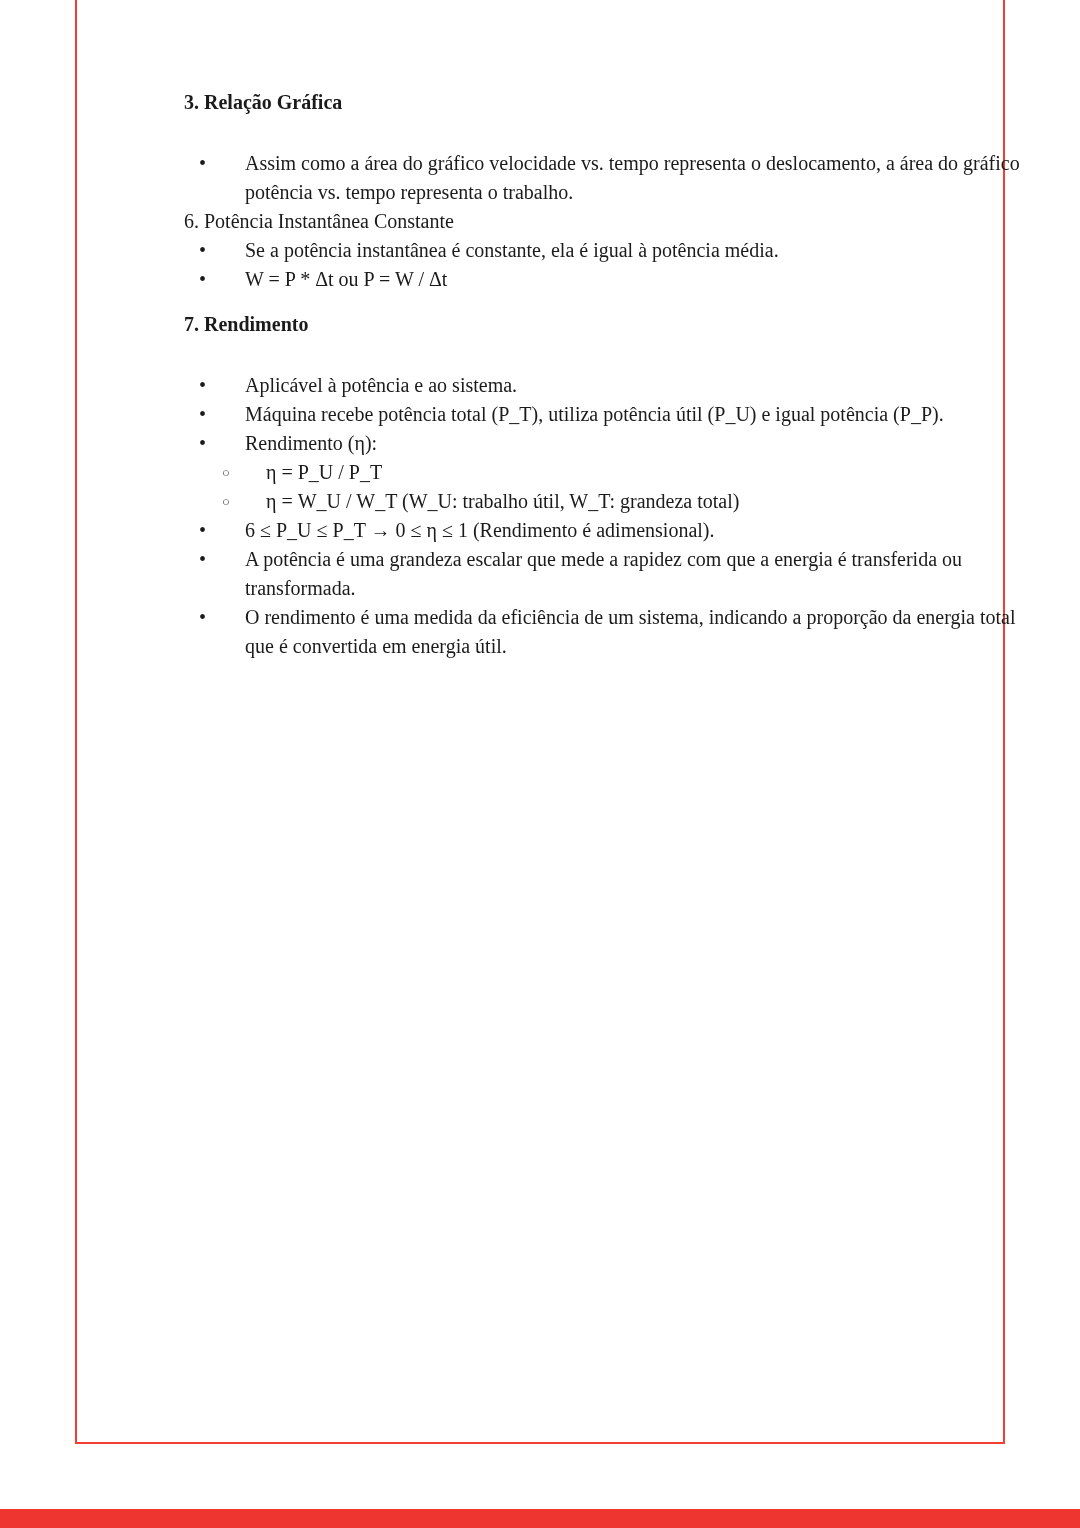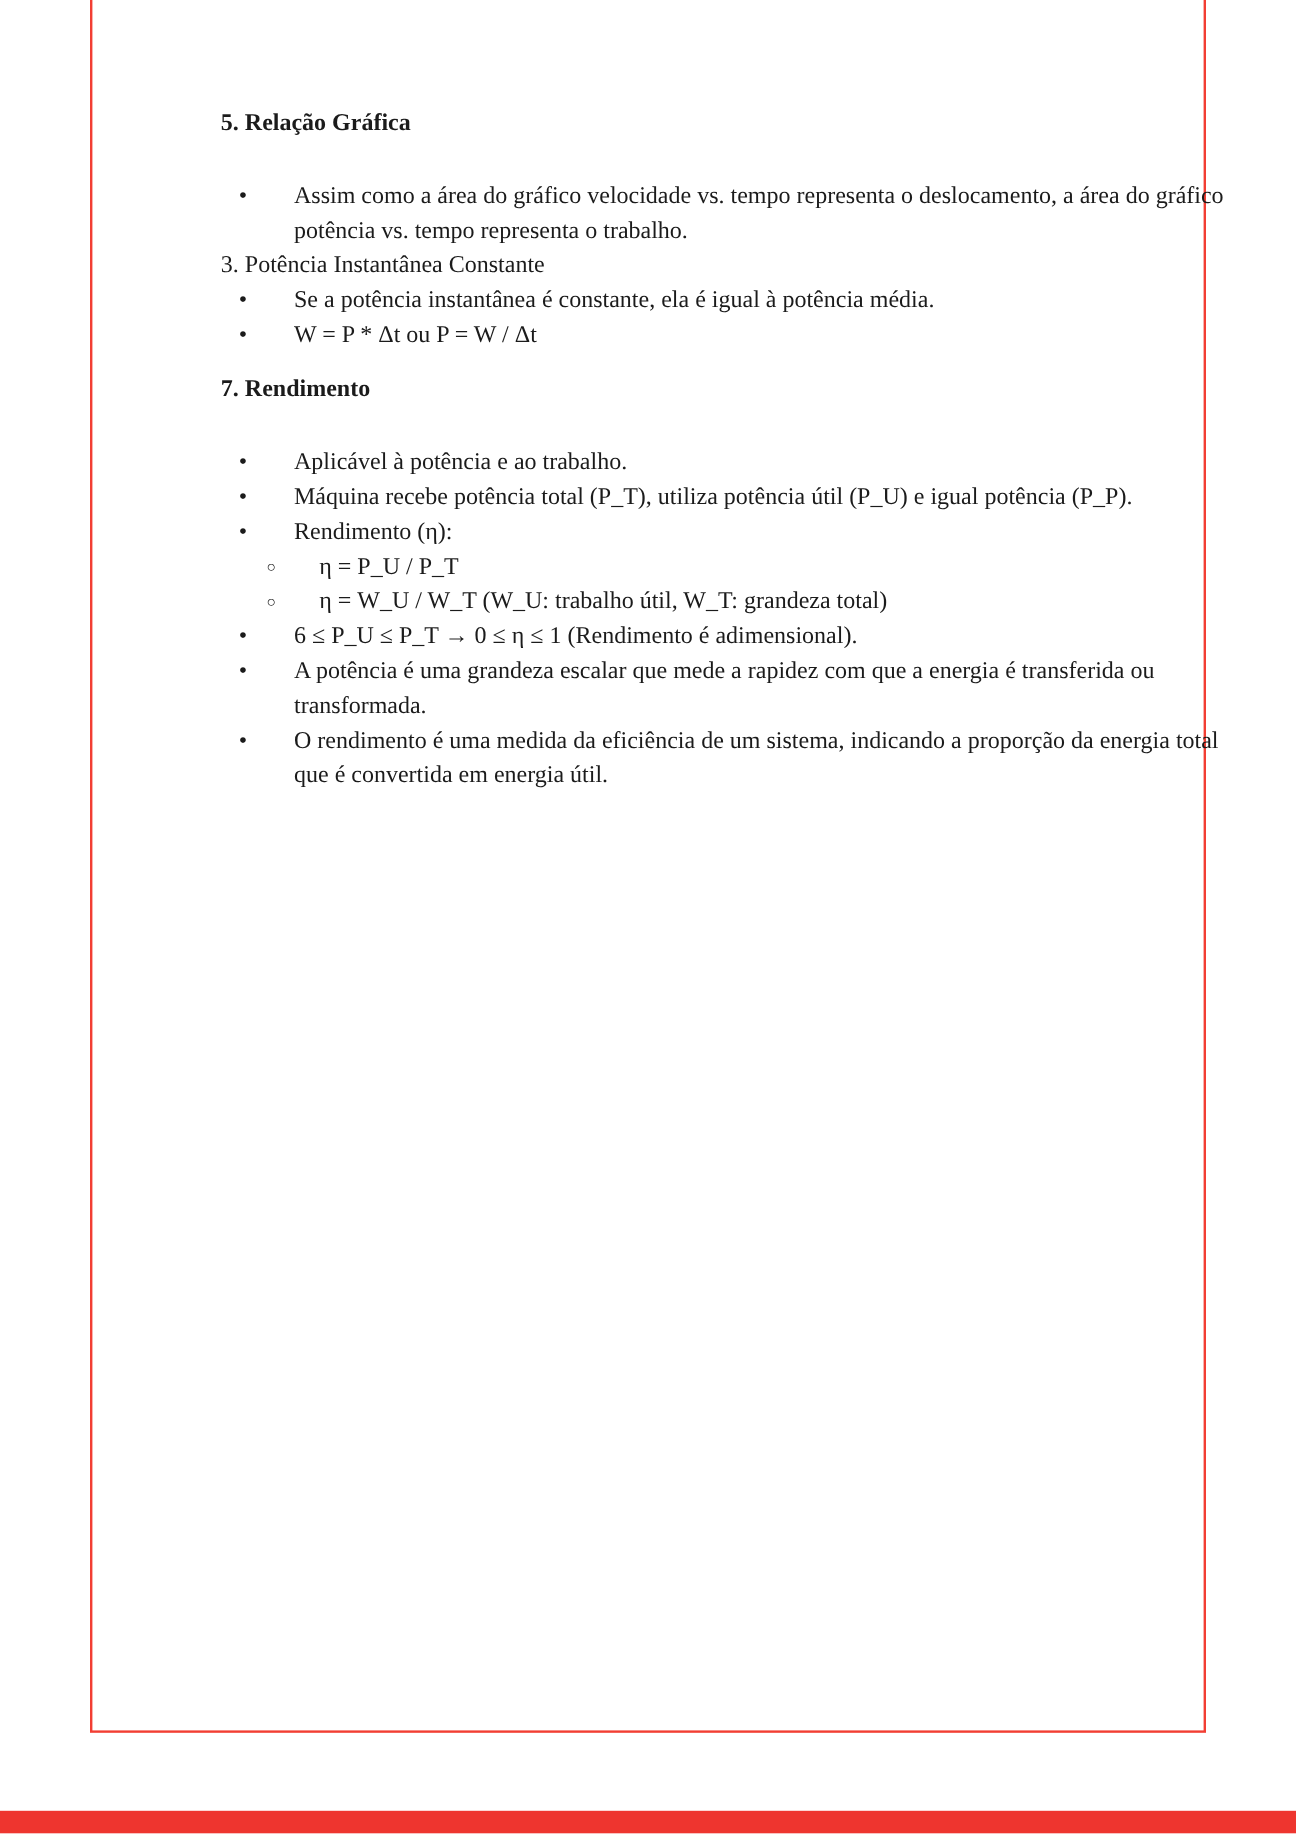--- a/index.html
+++ b/index.html
@@ -84,48 +84,48 @@
     height: 19px;
     background: var(--bar-red, #ee352f);
   }
 </style>
 </head>
 <body>
 
 <div class="page-frame">
   <div class="content">
 
-    <h3 class="heading">5. Relação Gráfica</h3>
+    <h3 class="heading">3. Relação Gráfica</h3>
 
     <ul class="bullets">
       <li>
         <span class="mk dot">•</span>
         <span class="tx">Assim como a área do gráfico velocidade vs. tempo representa o deslocamento, a área do gráfico potência vs. tempo representa o trabalho.</span>
       </li>
     </ul>
 
-    <p class="plain-line">3. Potência Instantânea Constante</p>
+    <p class="plain-line">6. Potência Instantânea Constante</p>
 
     <ul class="bullets">
       <li>
         <span class="mk dot">•</span>
         <span class="tx">Se a potência instantânea é constante, ela é igual à potência média.</span>
       </li>
       <li>
         <span class="mk dot">•</span>
         <span class="tx">W = P * Δt ou P = W / Δt</span>
       </li>
     </ul>
 
     <h3 class="heading spaced">7. Rendimento</h3>
 
     <ul class="bullets">
       <li>
         <span class="mk dot">•</span>
-        <span class="tx">Aplicável à potência e ao trabalho.</span>
+        <span class="tx">Aplicável à potência e ao sistema.</span>
       </li>
       <li>
         <span class="mk dot">•</span>
         <span class="tx">Máquina recebe potência total (P_T), utiliza potência útil (P_U) e igual potência (P_P).</span>
       </li>
       <li>
         <span class="mk dot">•</span>
         <span class="tx">Rendimento (η):</span>
       </li>
     </ul>

